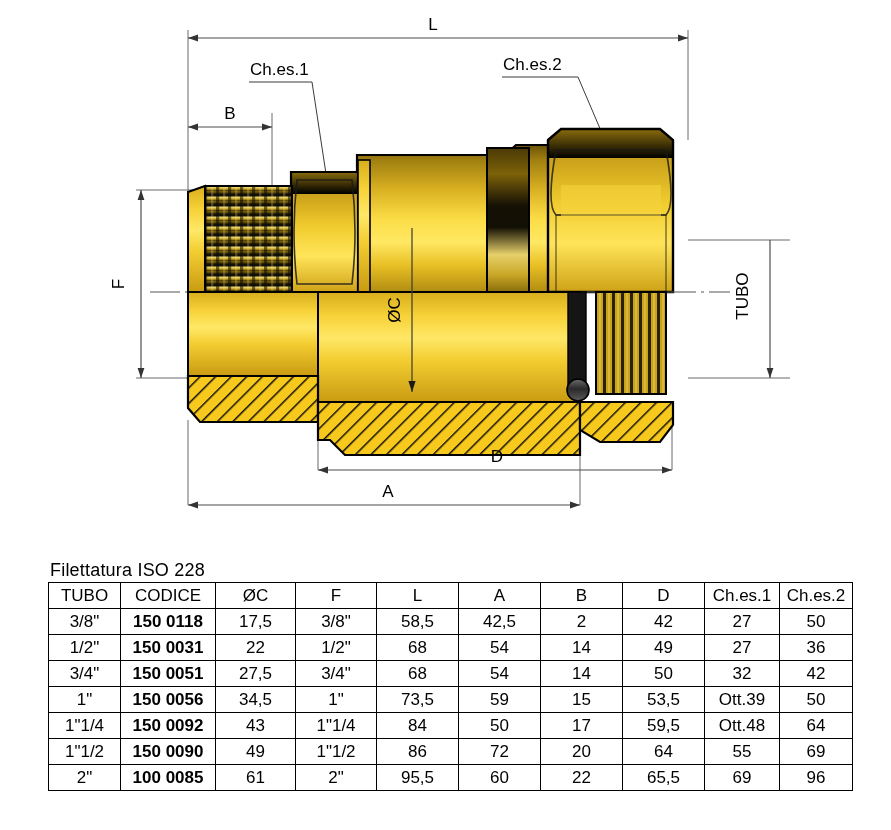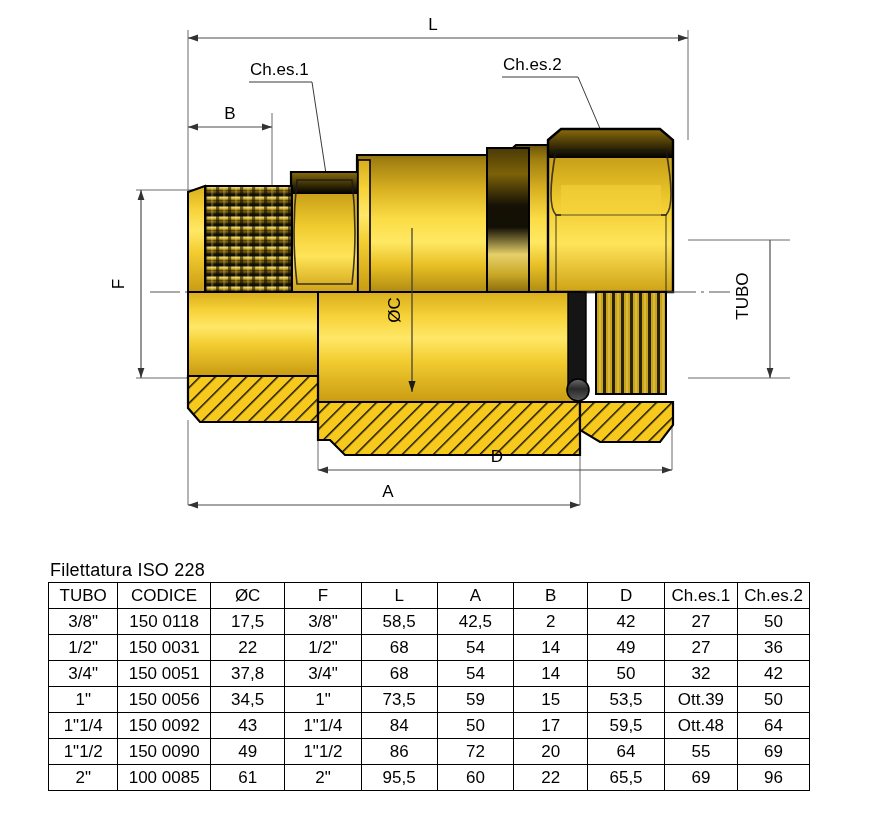--- a/index.html
+++ b/index.html
@@ -2,21 +2,21 @@
 <html><head>
 <meta charset="utf-8">
 <style>
   html,body{margin:0;padding:0;background:#ffffff;}
   body{
     width:891px;height:830px;position:relative;overflow:hidden;
     font-family:"Liberation Sans", sans-serif;
     color:#000;
   }
   #drawing{position:absolute;left:0;top:0;width:891px;height:545px;}
-  #tablewrap{position:absolute;left:0;top:545px;width:810px;height:285px;}
+  #tablewrap{position:absolute;left:0;top:545px;width:890px;height:285px;}
 
   .cap{
     position:absolute;left:50px;top:15px;
     font-size:18px;letter-spacing:.2px;white-space:nowrap;
   }
 
   table.spec{
     position:absolute;left:48px;top:37px;
     border-collapse:collapse;
     table-layout:fixed;
@@ -26,21 +26,21 @@
     text-align:center;
     font-size:17px;
     font-weight:normal;
     height:25px;
     line-height:25px;
     padding:0 2px;
     background:#fff;
     white-space:nowrap;
   }
   table.spec th{font-weight:normal;}
-  table.spec td.code{font-weight:normal;}
+  table.spec td.code{font-weight:bold;}
   
   col.c0{width:72px}
   col.c1{width:95px}
   col.c2{width:80px}
   col.c3{width:81px}
   col.c4{width:82px}
   col.c5{width:82px}
   col.c6{width:82px}
   col.c7{width:82px}
   col.c8{width:75px}
@@ -274,21 +274,21 @@
         <td>68</td>
         <td>54</td>
         <td>14</td>
         <td>49</td>
         <td>27</td>
         <td>36</td>
       </tr>
       <tr>
         <td>3/4"</td>
         <td class="code">150 0051</td>
-        <td>37,8</td>
+        <td>27,5</td>
         <td>3/4"</td>
         <td>68</td>
         <td>54</td>
         <td>14</td>
         <td>50</td>
         <td>32</td>
         <td>42</td>
       </tr>
       <tr>
         <td>1"</td>

